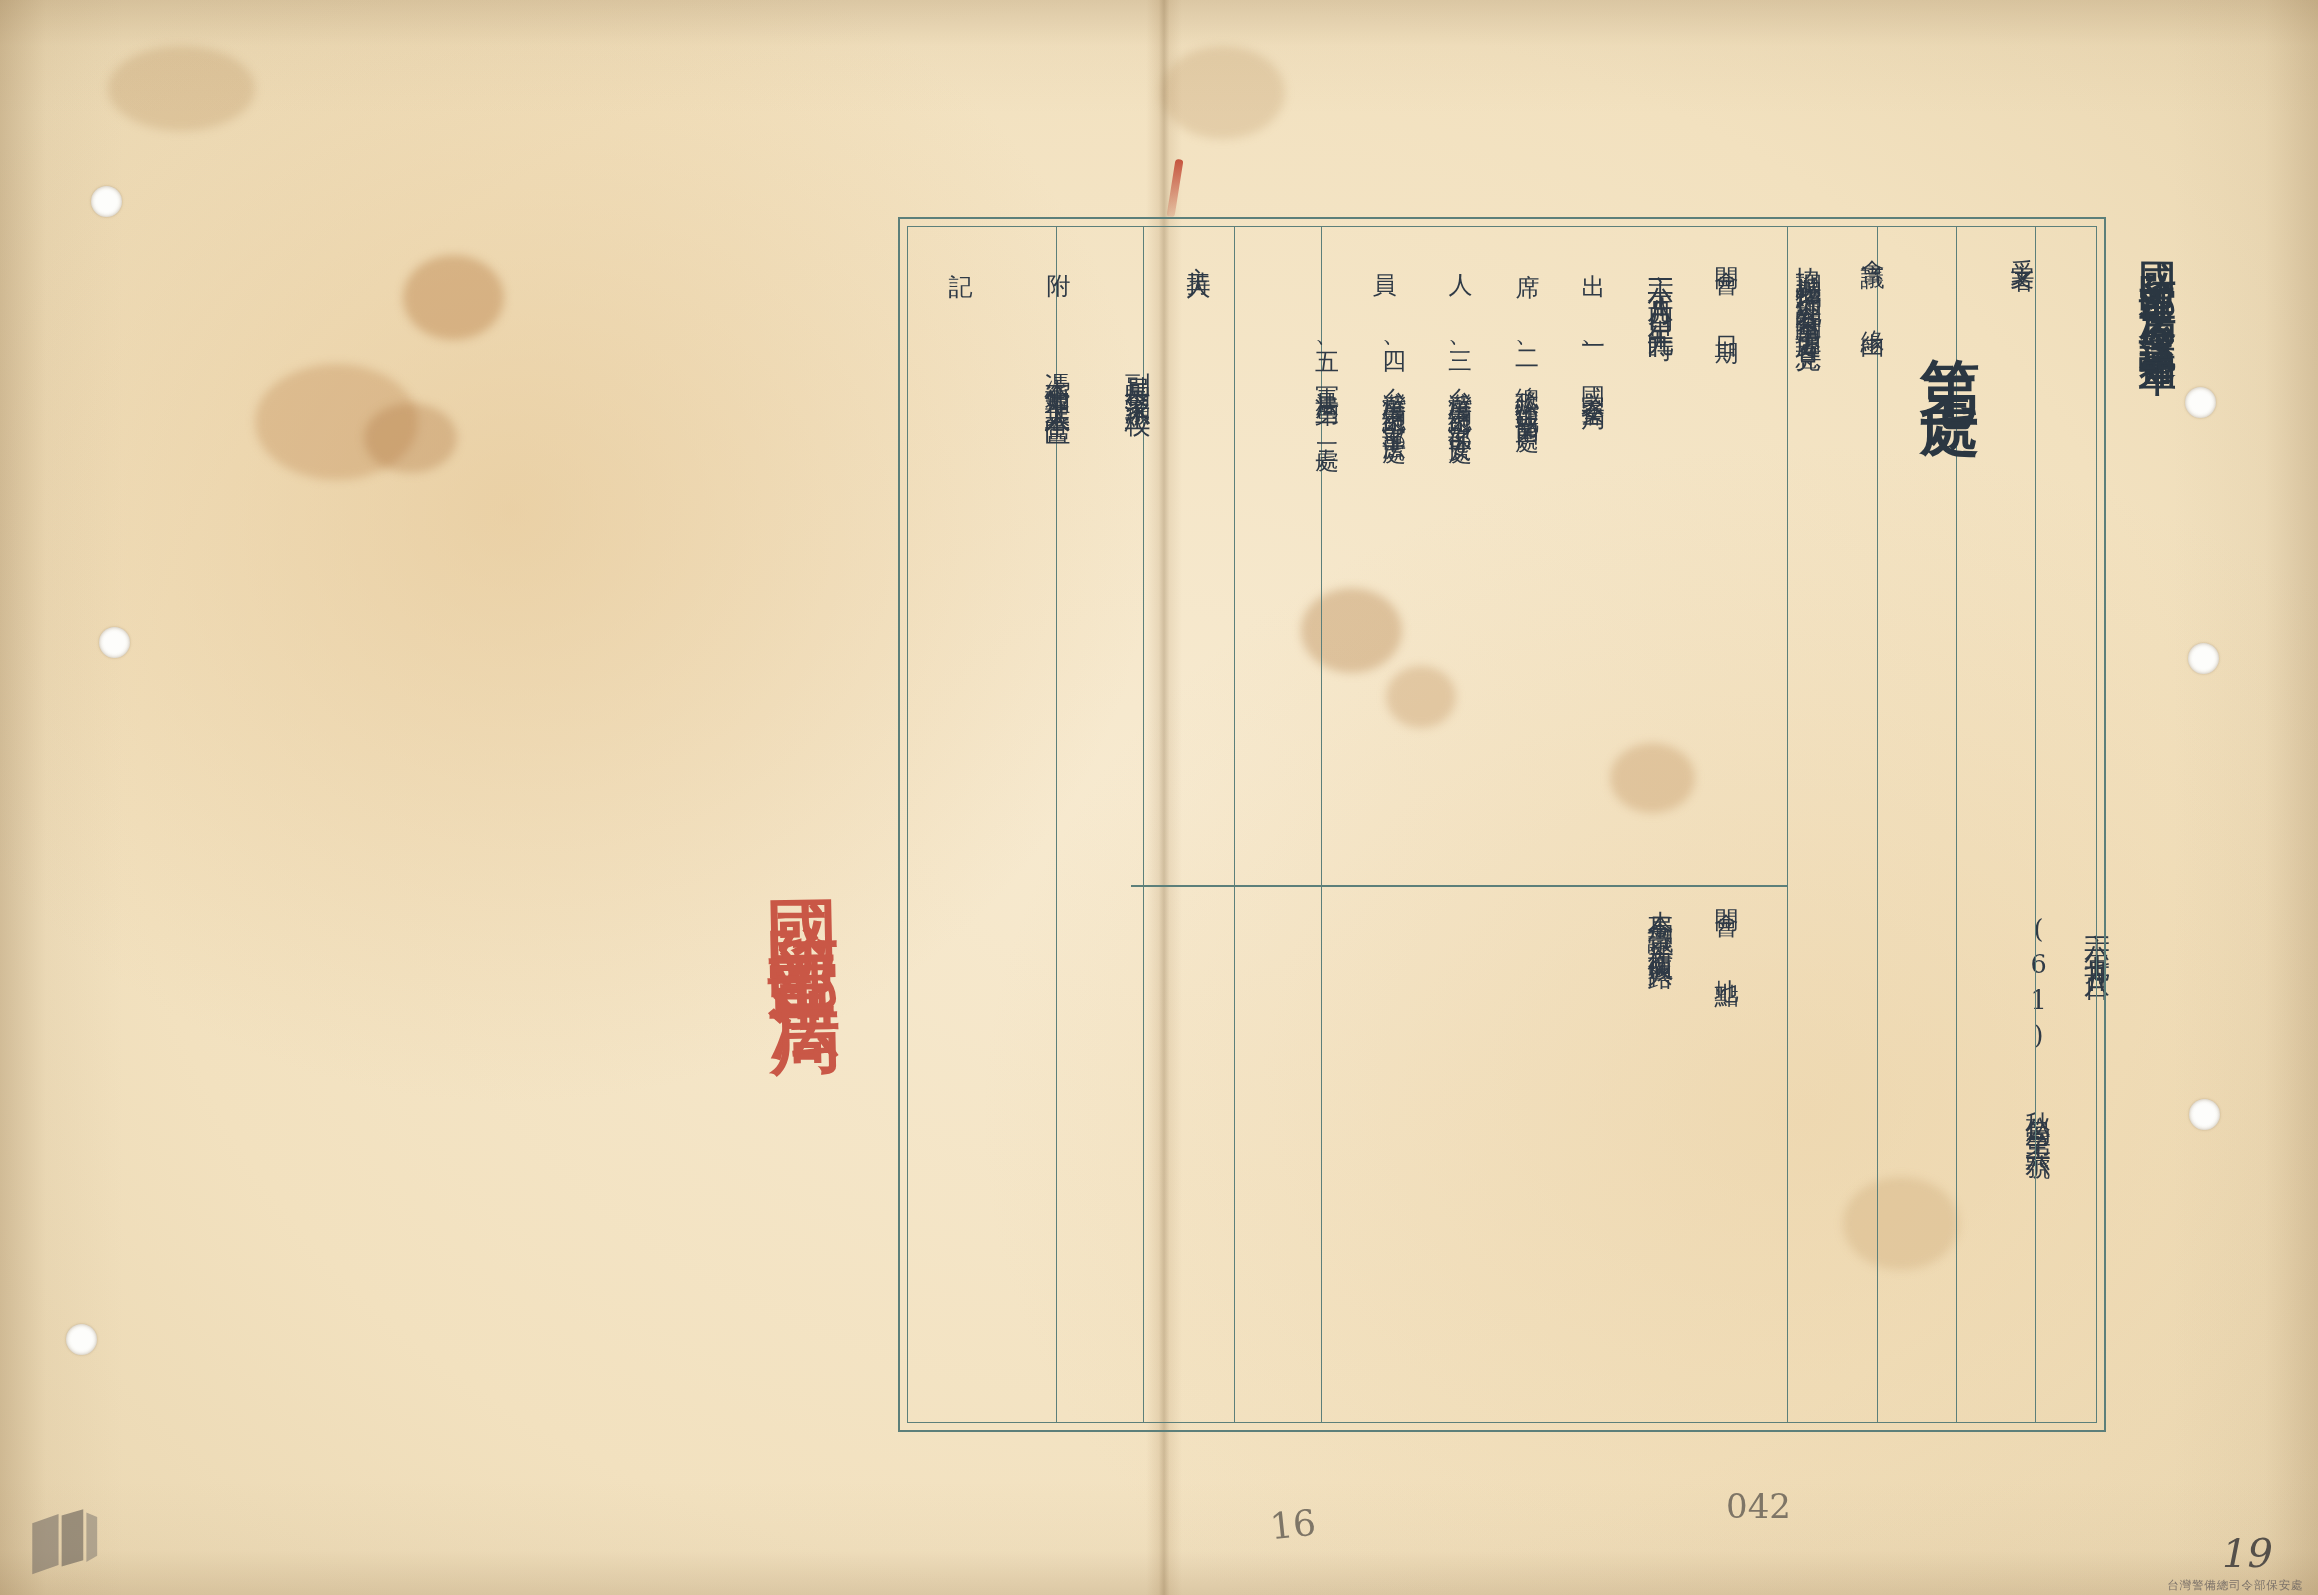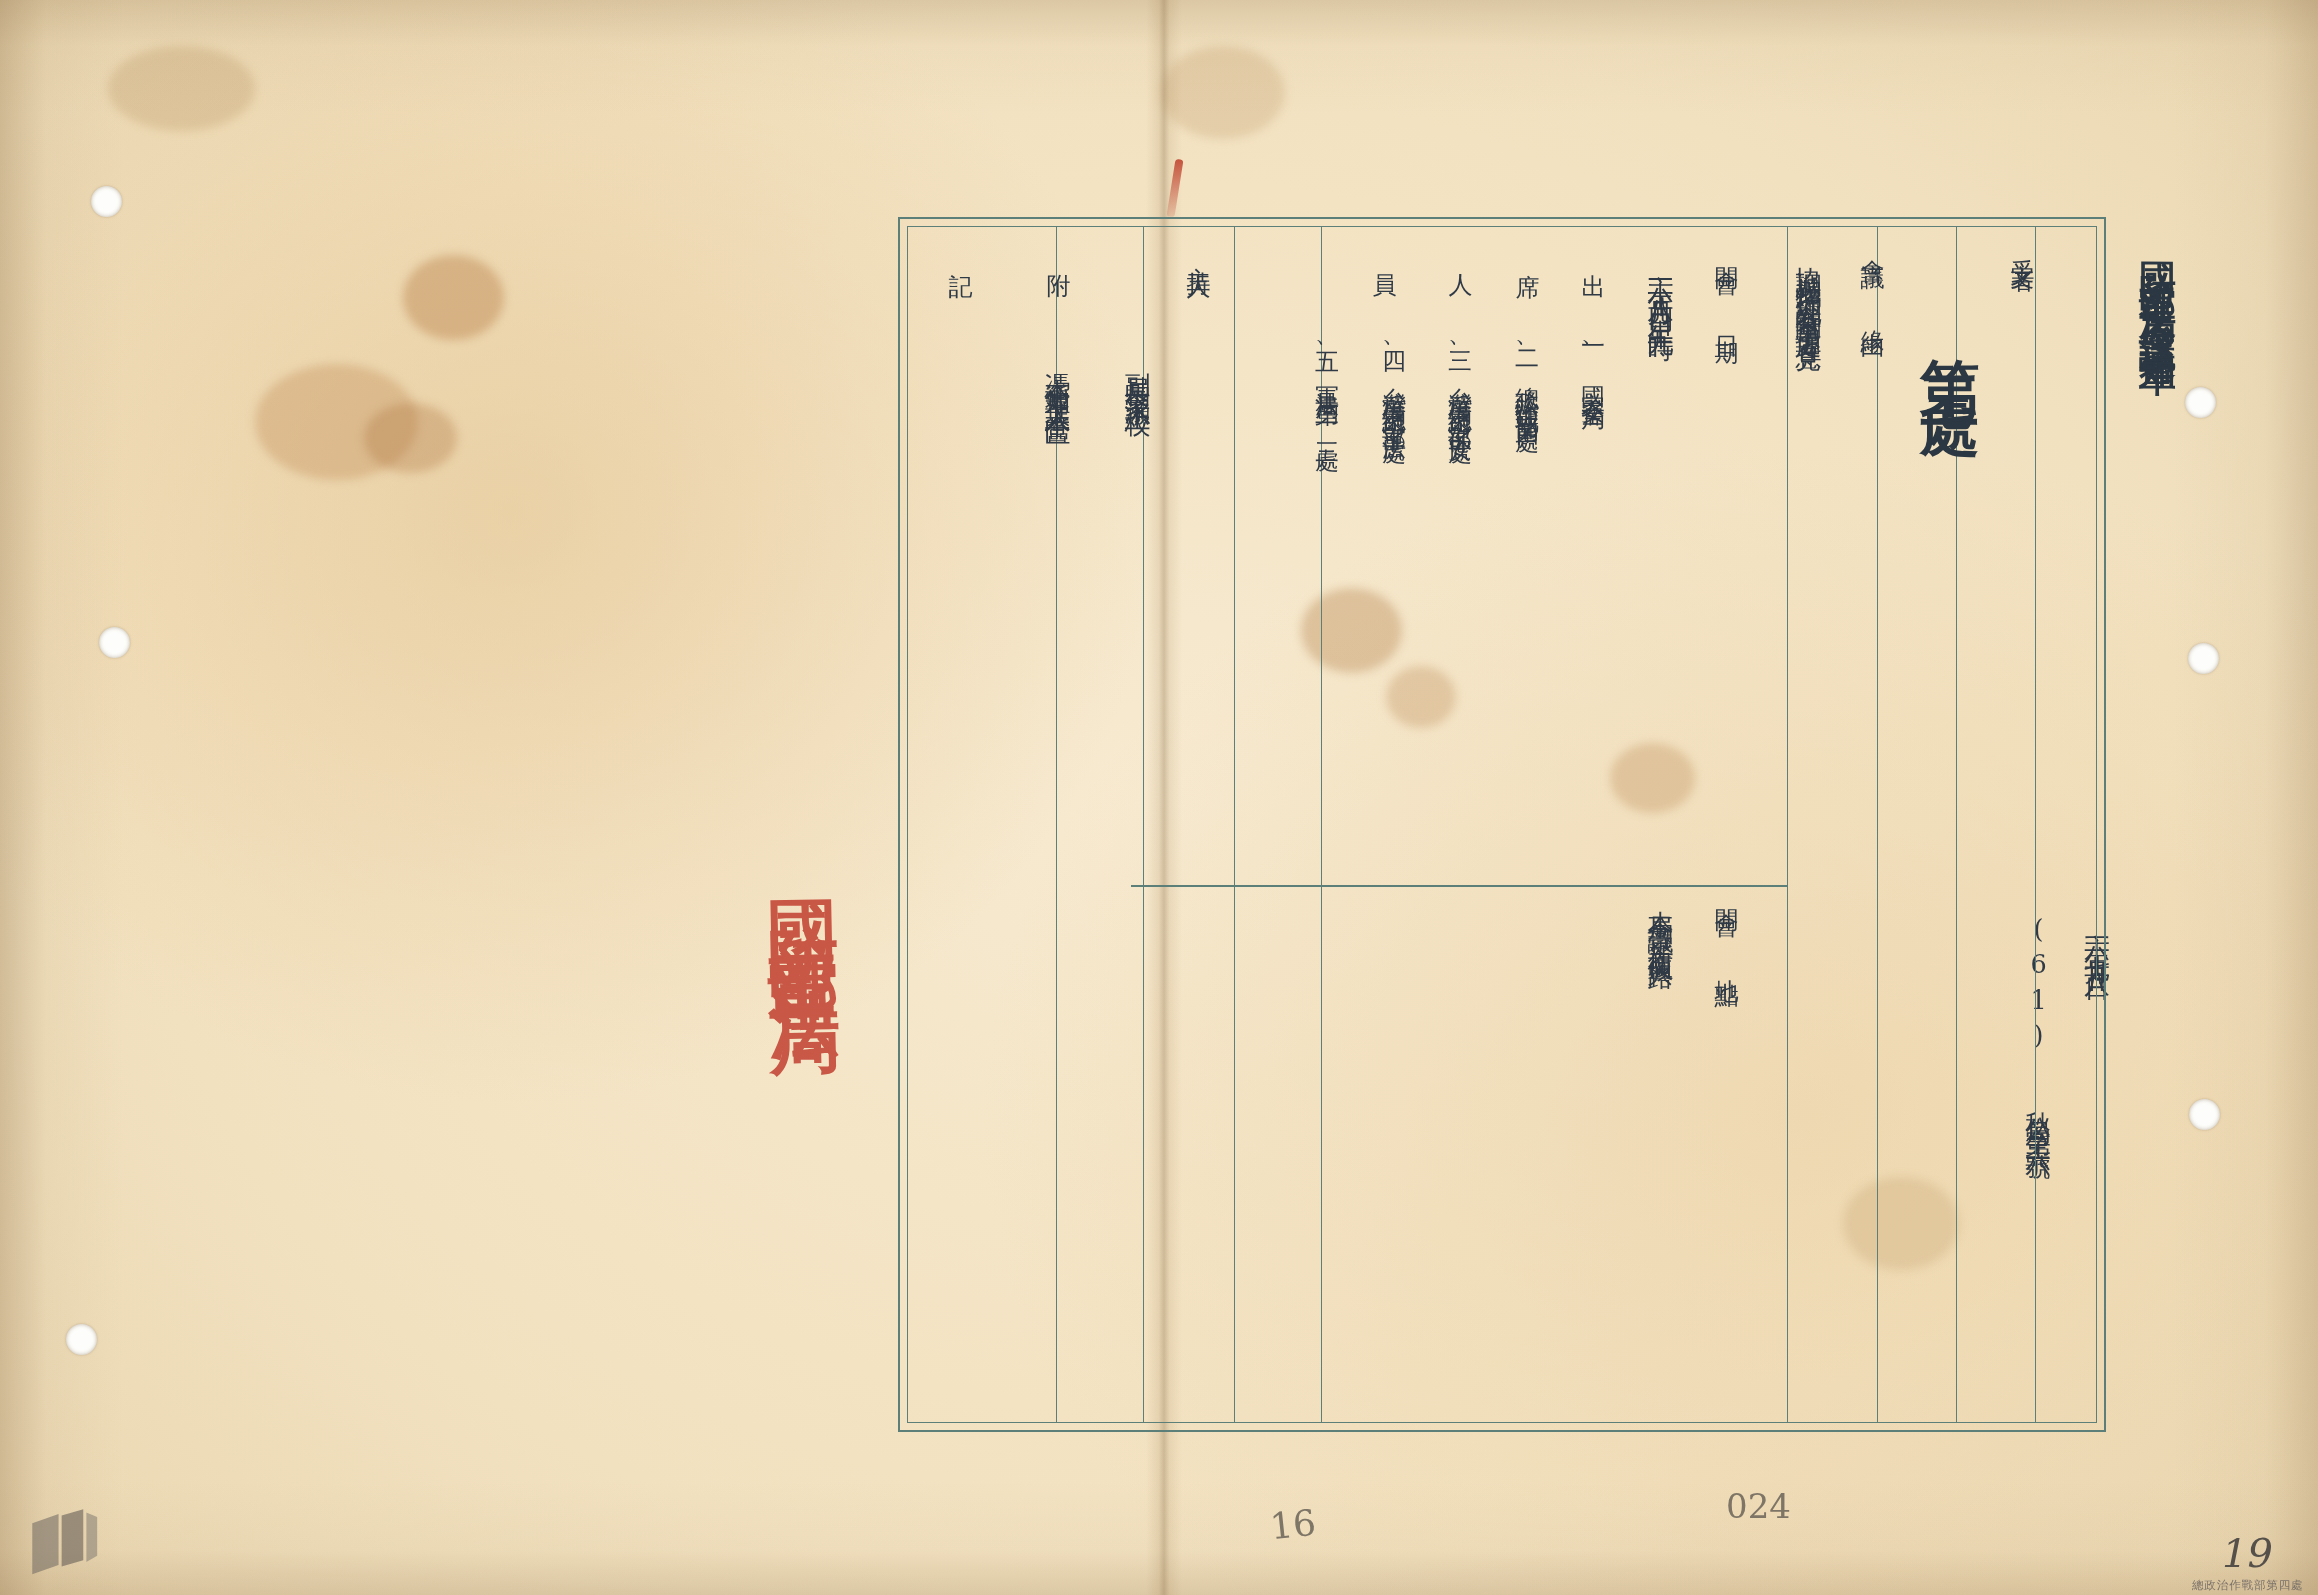--- a/index.html
+++ b/index.html
@@ -281,23 +281,23 @@
   <div class="vtext label-cell" style="left:1184px; top:248px;">主持人</div>
   <div class="vtext body-line" style="left:1124px; top:352px;">副局長李家瀨上校</div>
 
   <div class="vtext label-cell" style="left:1044px; top:255px;">附</div>
   <div class="vtext label-cell" style="left:946px; top:255px;">記</div>
   <div class="vtext body-line" style="left:1044px; top:352px;">憑本通知單進入本營區</div>
 
   <div class="seal">國防部軍法局</div>
 
   <div class="pencil" style="left:1270px; bottom:51px; font-size:36px; transform:rotate(-6deg);">16</div>
-  <div class="pencil" style="left:1726px; bottom:70px; font-size:34px;">024</div>
+  <div class="pencil" style="left:1726px; bottom:70px; font-size:34px;">042</div>
   <div class="page-num">19</div>
-  <div class="archive-note">總政治作戰部第四處</div>
+  <div class="archive-note">台灣警備總司令部保安處</div>
 
   <div class="logo-mark">
     <svg viewBox="0 0 110 110" width="85" height="85" aria-hidden="true">
       <path d="M12 34 L46 22 L46 88 L12 100 Z" fill="#7d746a" opacity="0.75"></path>
       <path d="M50 24 L78 16 L78 82 L50 90 Z" fill="#6d655c" opacity="0.75"></path>
       <path d="M82 20 L96 26 L96 76 L82 84 Z" fill="#8c8378" opacity="0.7"></path>
     </svg>
   </div>
 
 </div>

